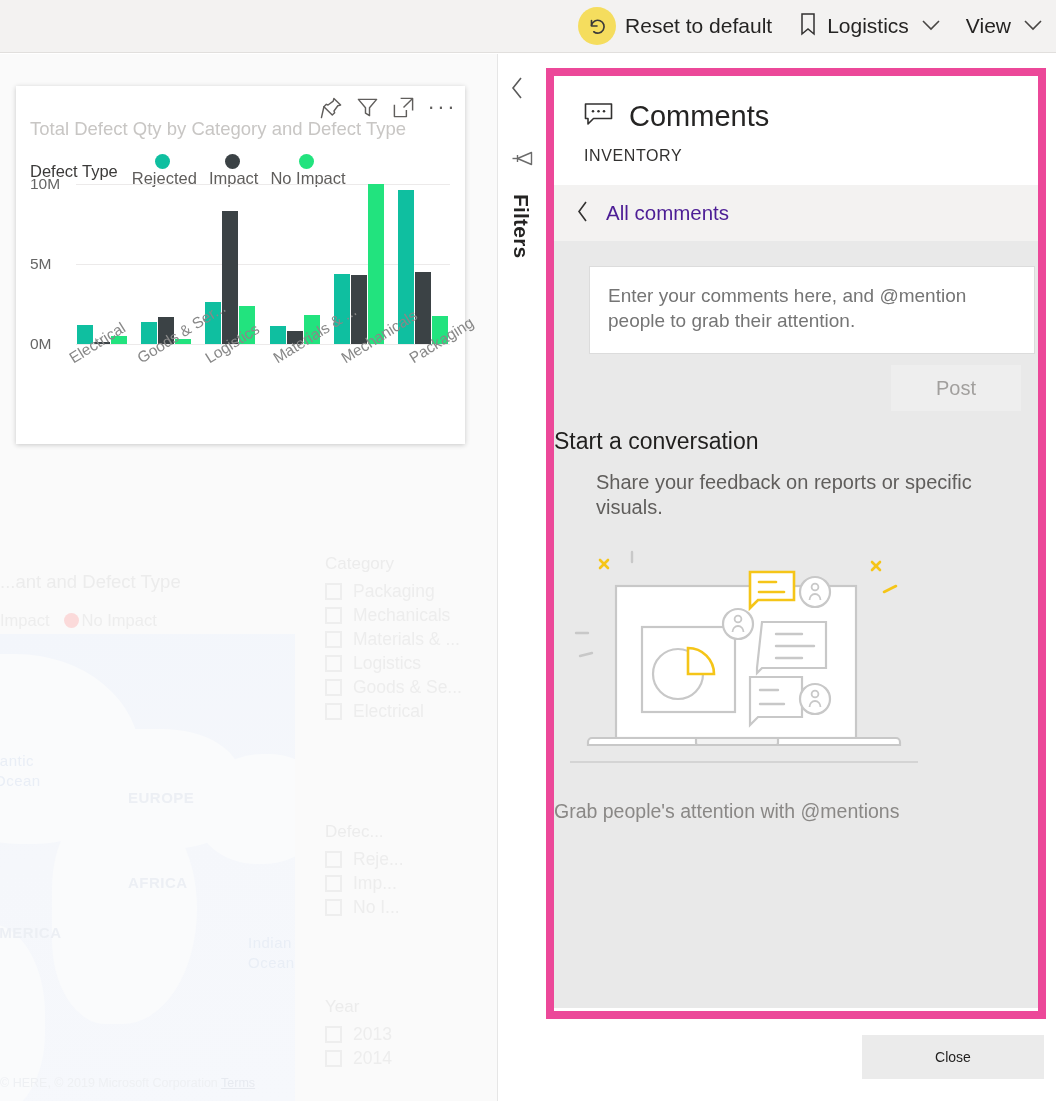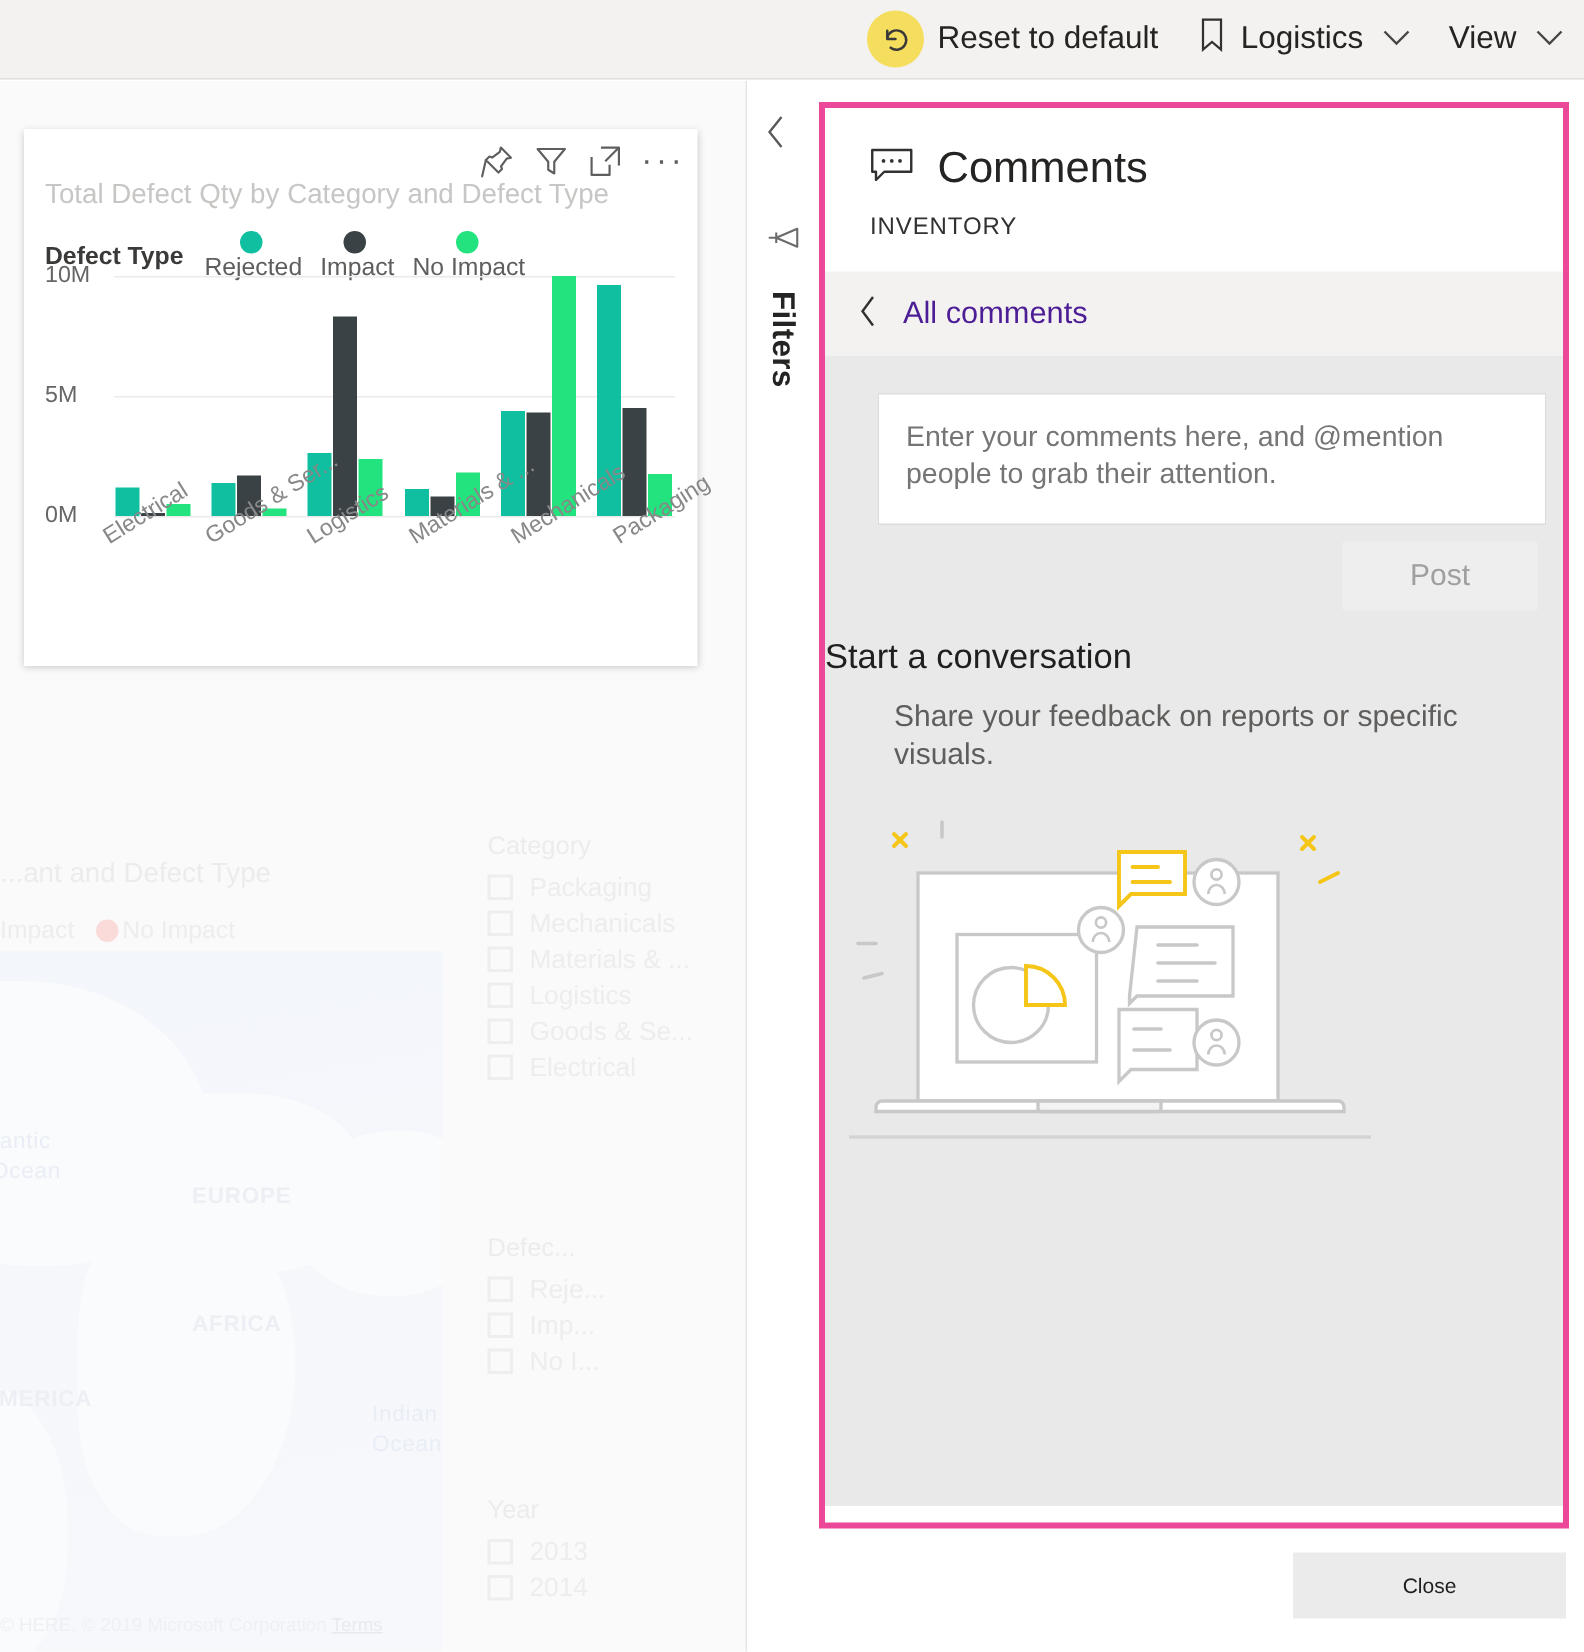--- a/index.html
+++ b/index.html
@@ -55,21 +55,21 @@
   .dots { letter-spacing: 2.5px; font-size: 22px; color: #605e5c; line-height: 14px; }
 
   #charttitle {
     position: absolute; left: 14px; top: 32px;
     font-size: 18.5px; color: #c8c6c4; white-space: nowrap;
   }
   #legend {
     position: absolute; left: 14px; top: 68px;
     display: flex; align-items: center; font-size: 16.5px;
   }
-  #legend .ltitle { font-weight: bold; color: #3b3a39; margin-right: 14px; }
+  #legend .ltitle { font-weight: normal; color: #3b3a39; margin-right: 14px; }
   .leg { display: flex; align-items: center; margin-right: 12px; color: #605e5c; flex-direction: column; }
   .swatch { width: 15px; height: 15px; border-radius: 50%; margin-right: 3px; }
 
   
   #plot { position: absolute; left: 14px; top: 98px; width: 420px; height: 160px; }
   .ylab {
     position: absolute; left: 0; width: 42px; text-align: left;
     font-size: 15.5px; color: #666; transform: translateY(-50%);
   }
   .gridline { position: absolute; left: 46px; right: 0; height: 1px; background: #eceaea; }
@@ -140,21 +140,21 @@
     position: absolute; left: 11px; top: 140px;
     font-size: 21px; font-weight: bold; color: #252423;
     writing-mode: vertical-rl; letter-spacing: .2px;
   }
 
   
   #comments {
     position: absolute; left: 546px; top: 68px;
     width: 500px; height: 951px;
     background: #ffffff;
-    border: 4px solid #ec4899;
+    border: 8px solid #ec4899;
   }
   #cm-header { padding: 24px 0 0 30px; background:#fff; }
   #cm-titlerow { display: flex; align-items: center; gap: 16px; }
   #cm-title { font-size: 29px; color: #252423; font-weight: normal; }
   #cm-sub {
     font-size: 16px; color: #323130; letter-spacing: .6px;
     margin-top: 14px; margin-bottom: 20px;
   }
   #cm-allrow {
     height: 56px; background: #f3f2f1; display: flex; align-items: center;
@@ -530,19 +530,20 @@
             <line x1="330" y1="58" x2="342" y2="52"></line>
           </g>
           <g stroke="#c8c8c8" stroke-width="2.4" stroke-linecap="round">
             <line x1="78" y1="18" x2="78" y2="28"></line>
             <line x1="22" y1="99" x2="34" y2="99"></line>
             <line x1="26" y1="122" x2="38" y2="119"></line>
           </g>
         </svg>
       </div>
 
+      <div id="cm-foot">Grab people's attention with @mentions</div>
     </div>
   </div>
 </div>
 
 <div id="cm-footbar">
   <button id="cm-close">Close</button>
 </div>
 
 </body></html>

